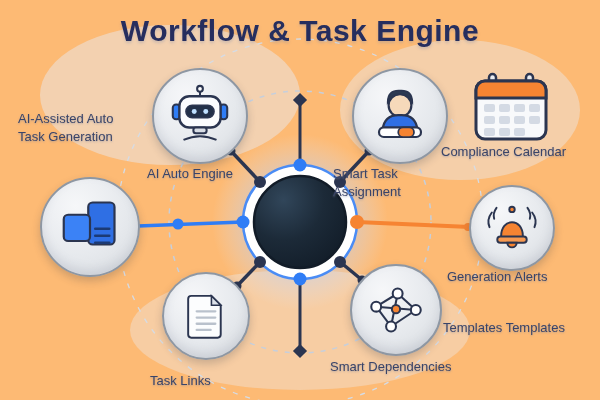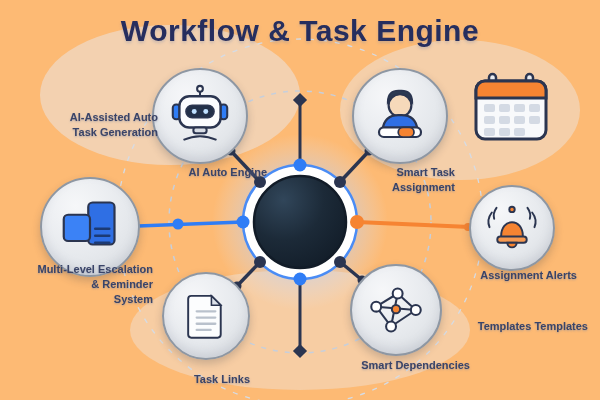--- a/index.html
+++ b/index.html
@@ -14,21 +14,21 @@
   }
   .lines-svg{position:absolute;left:0;top:0;}
   .node-circle{
     position:absolute;border-radius:50%;
     background:radial-gradient(circle at 35% 28%, #f6f7f9, #e6e9ed 55%, #d6dade);
     border:2.5px solid var(--circle-border,#8e97a3);
     box-shadow:0 4px 8px rgba(40,50,70,.22), inset 0 -5px 10px rgba(120,130,150,.18);
     display:flex;align-items:center;justify-content:center;box-sizing:border-box;
   }
   .node-label{
-    position:absolute;text-align:right;font-size:11px;font-weight:700;line-height:1.35;
+    position:absolute;text-align:left;font-size:13px;font-weight:400;line-height:1.35;
     color:var(--label,#3a4468);white-space:pre-line;
     text-shadow:0 1px 2px rgba(125,135,160,.55);
   }
   .cal-wrap{position:absolute;}
 </style>
 </head>
 <body>
 
 <div id="stage">
 
@@ -188,22 +188,20 @@
         <line x1="6" y1="10" x2="22" y2="10"></line>
         <line x1="6" y1="18" x2="22" y2="18"></line>
       </g>
       <rect x="-30" y="-14" width="30" height="30" rx="5" fill="#3b82f6" stroke="#2b3550" stroke-width="2.5"></rect>
     </svg>
   </div>
 
   <div class="node-label" style="left:18px;top:110px;width:140px;">AI-Assisted Auto
 Task Generation</div>
   <div class="node-label" style="left:147px;top:165px;width:120px;">AI Auto Engine</div>
-  <div class="node-label" style="left:345px;top:165px;width:110px;">Smart Task
+  <div class="node-label" style="left:333px;top:165px;width:110px;">Smart Task
 Assignment</div>
-  <div class="node-label" style="left:447px;top:268px;width:130px;">Assignment Alerts</div>
+  <div class="node-label" style="left:441px;top:143px;width:145px;">Compliance Calendar</div>
+  <div class="node-label" style="left:447px;top:268px;width:130px;">Generation Alerts</div>
   <div class="node-label" style="left:443px;top:319px;width:145px;">Templates Templates</div>
   <div class="node-label" style="left:330px;top:358px;width:140px;">Smart Dependencies</div>
   <div class="node-label" style="left:150px;top:372px;width:100px;">Task Links</div>
-  <div class="node-label" style="left:13px;top:262px;width:140px;">Multi-Level Escalation
-&amp; Reminder
-System</div>
 </div>
 
 </body></html>

